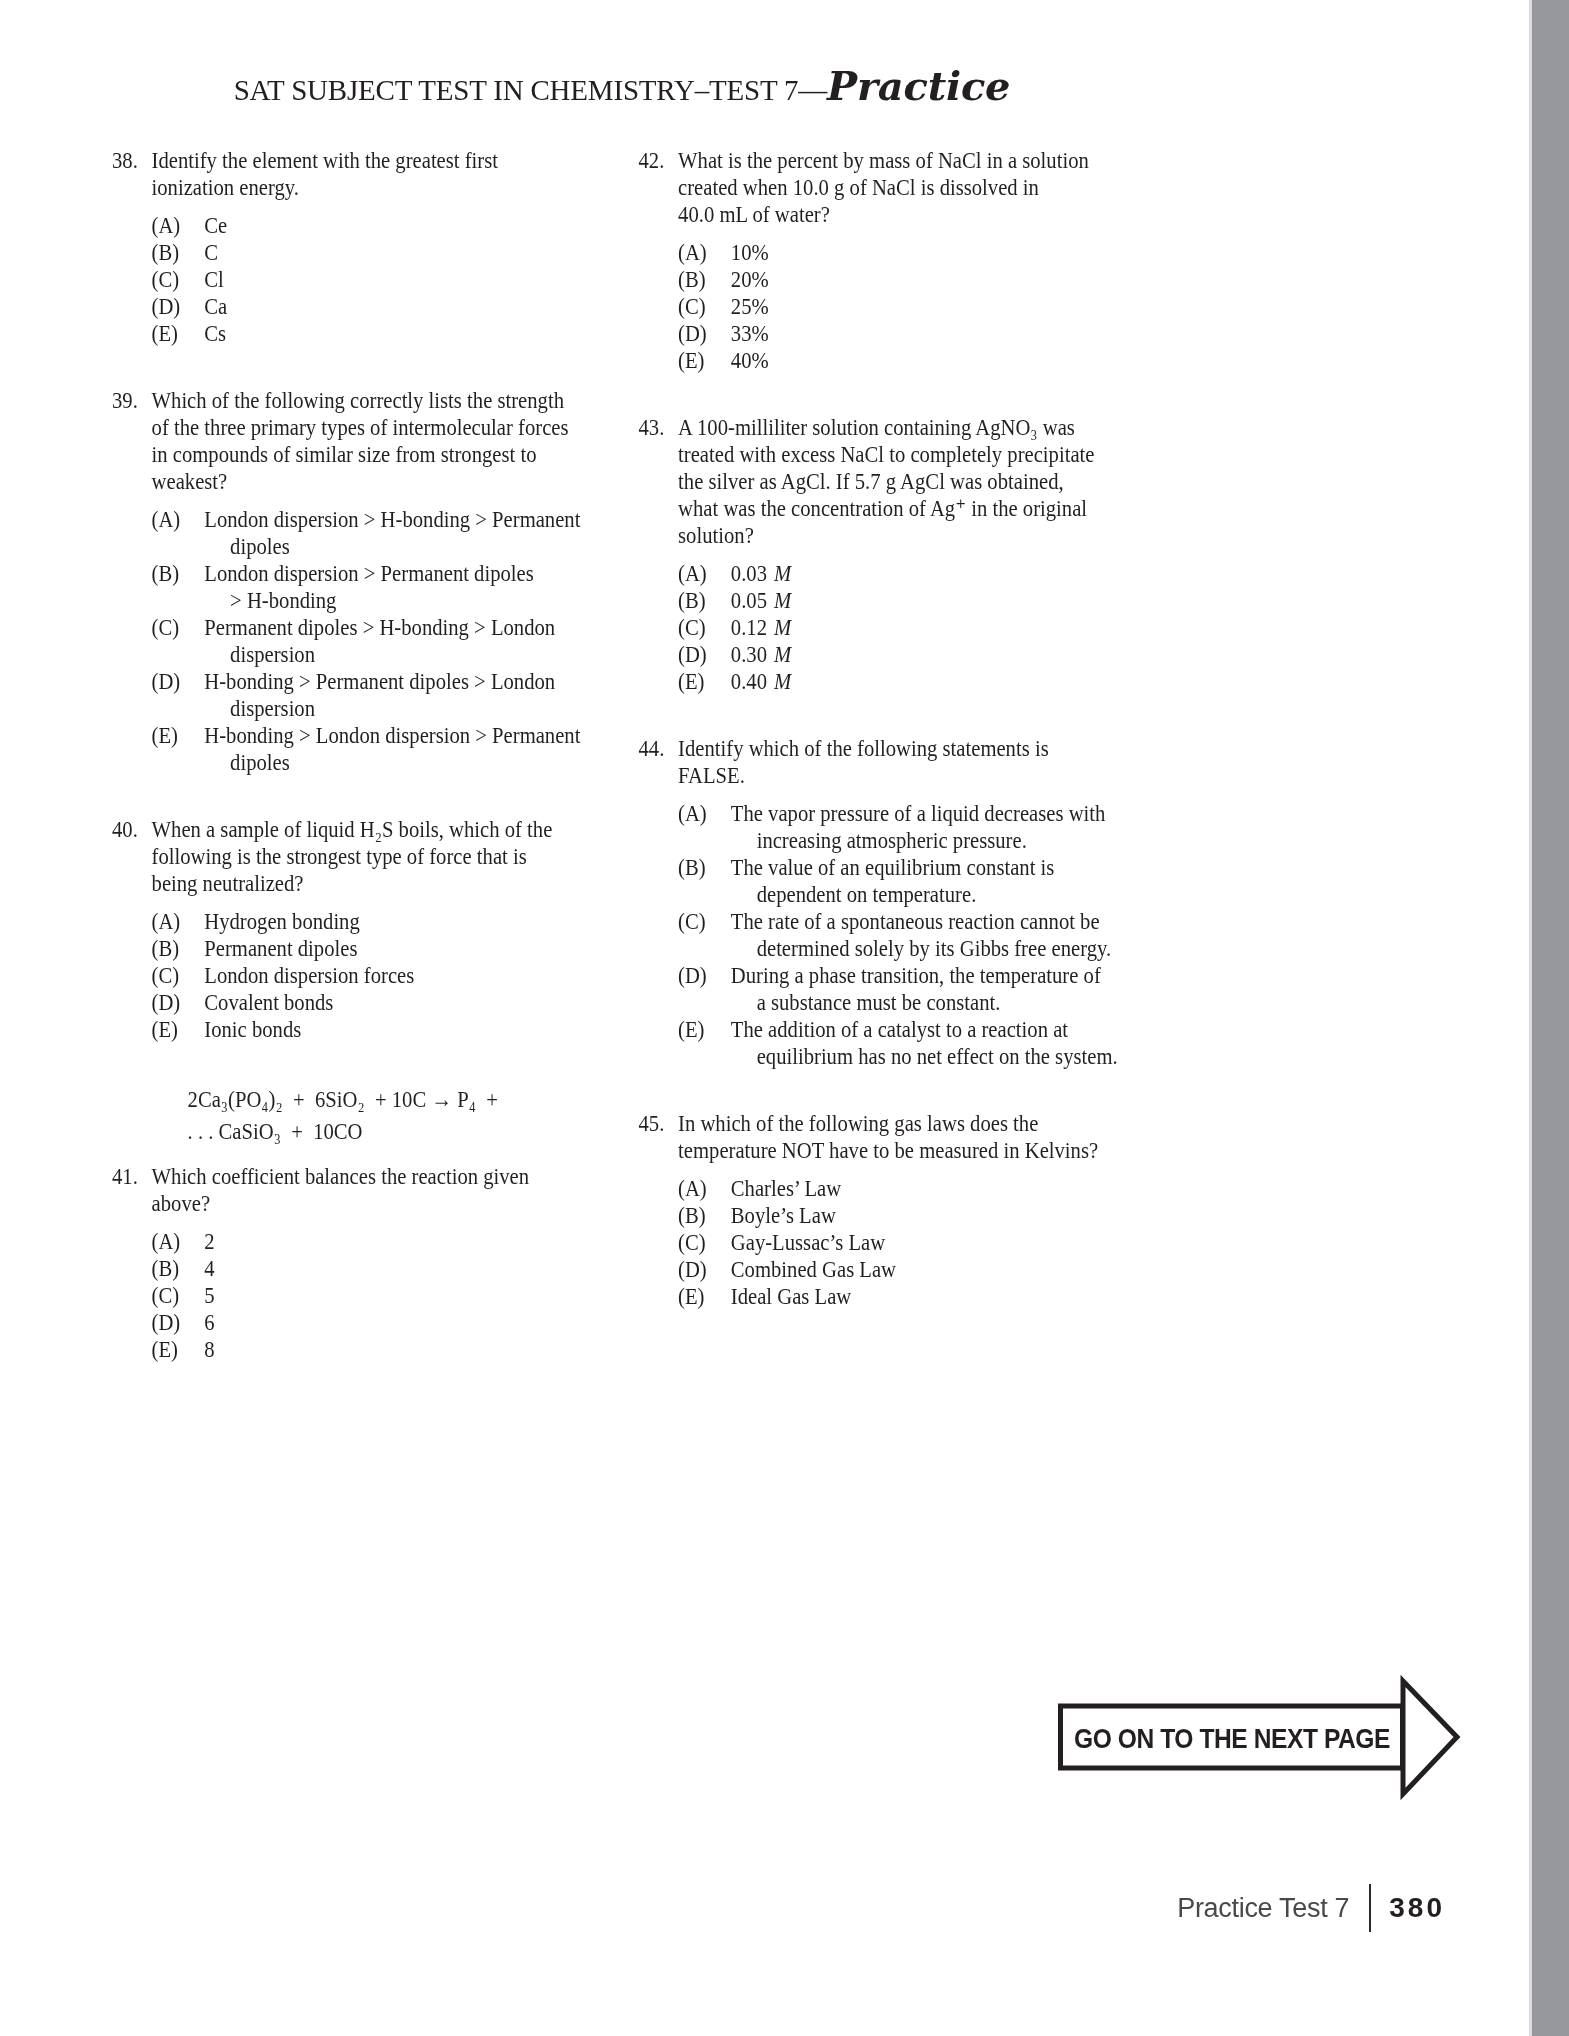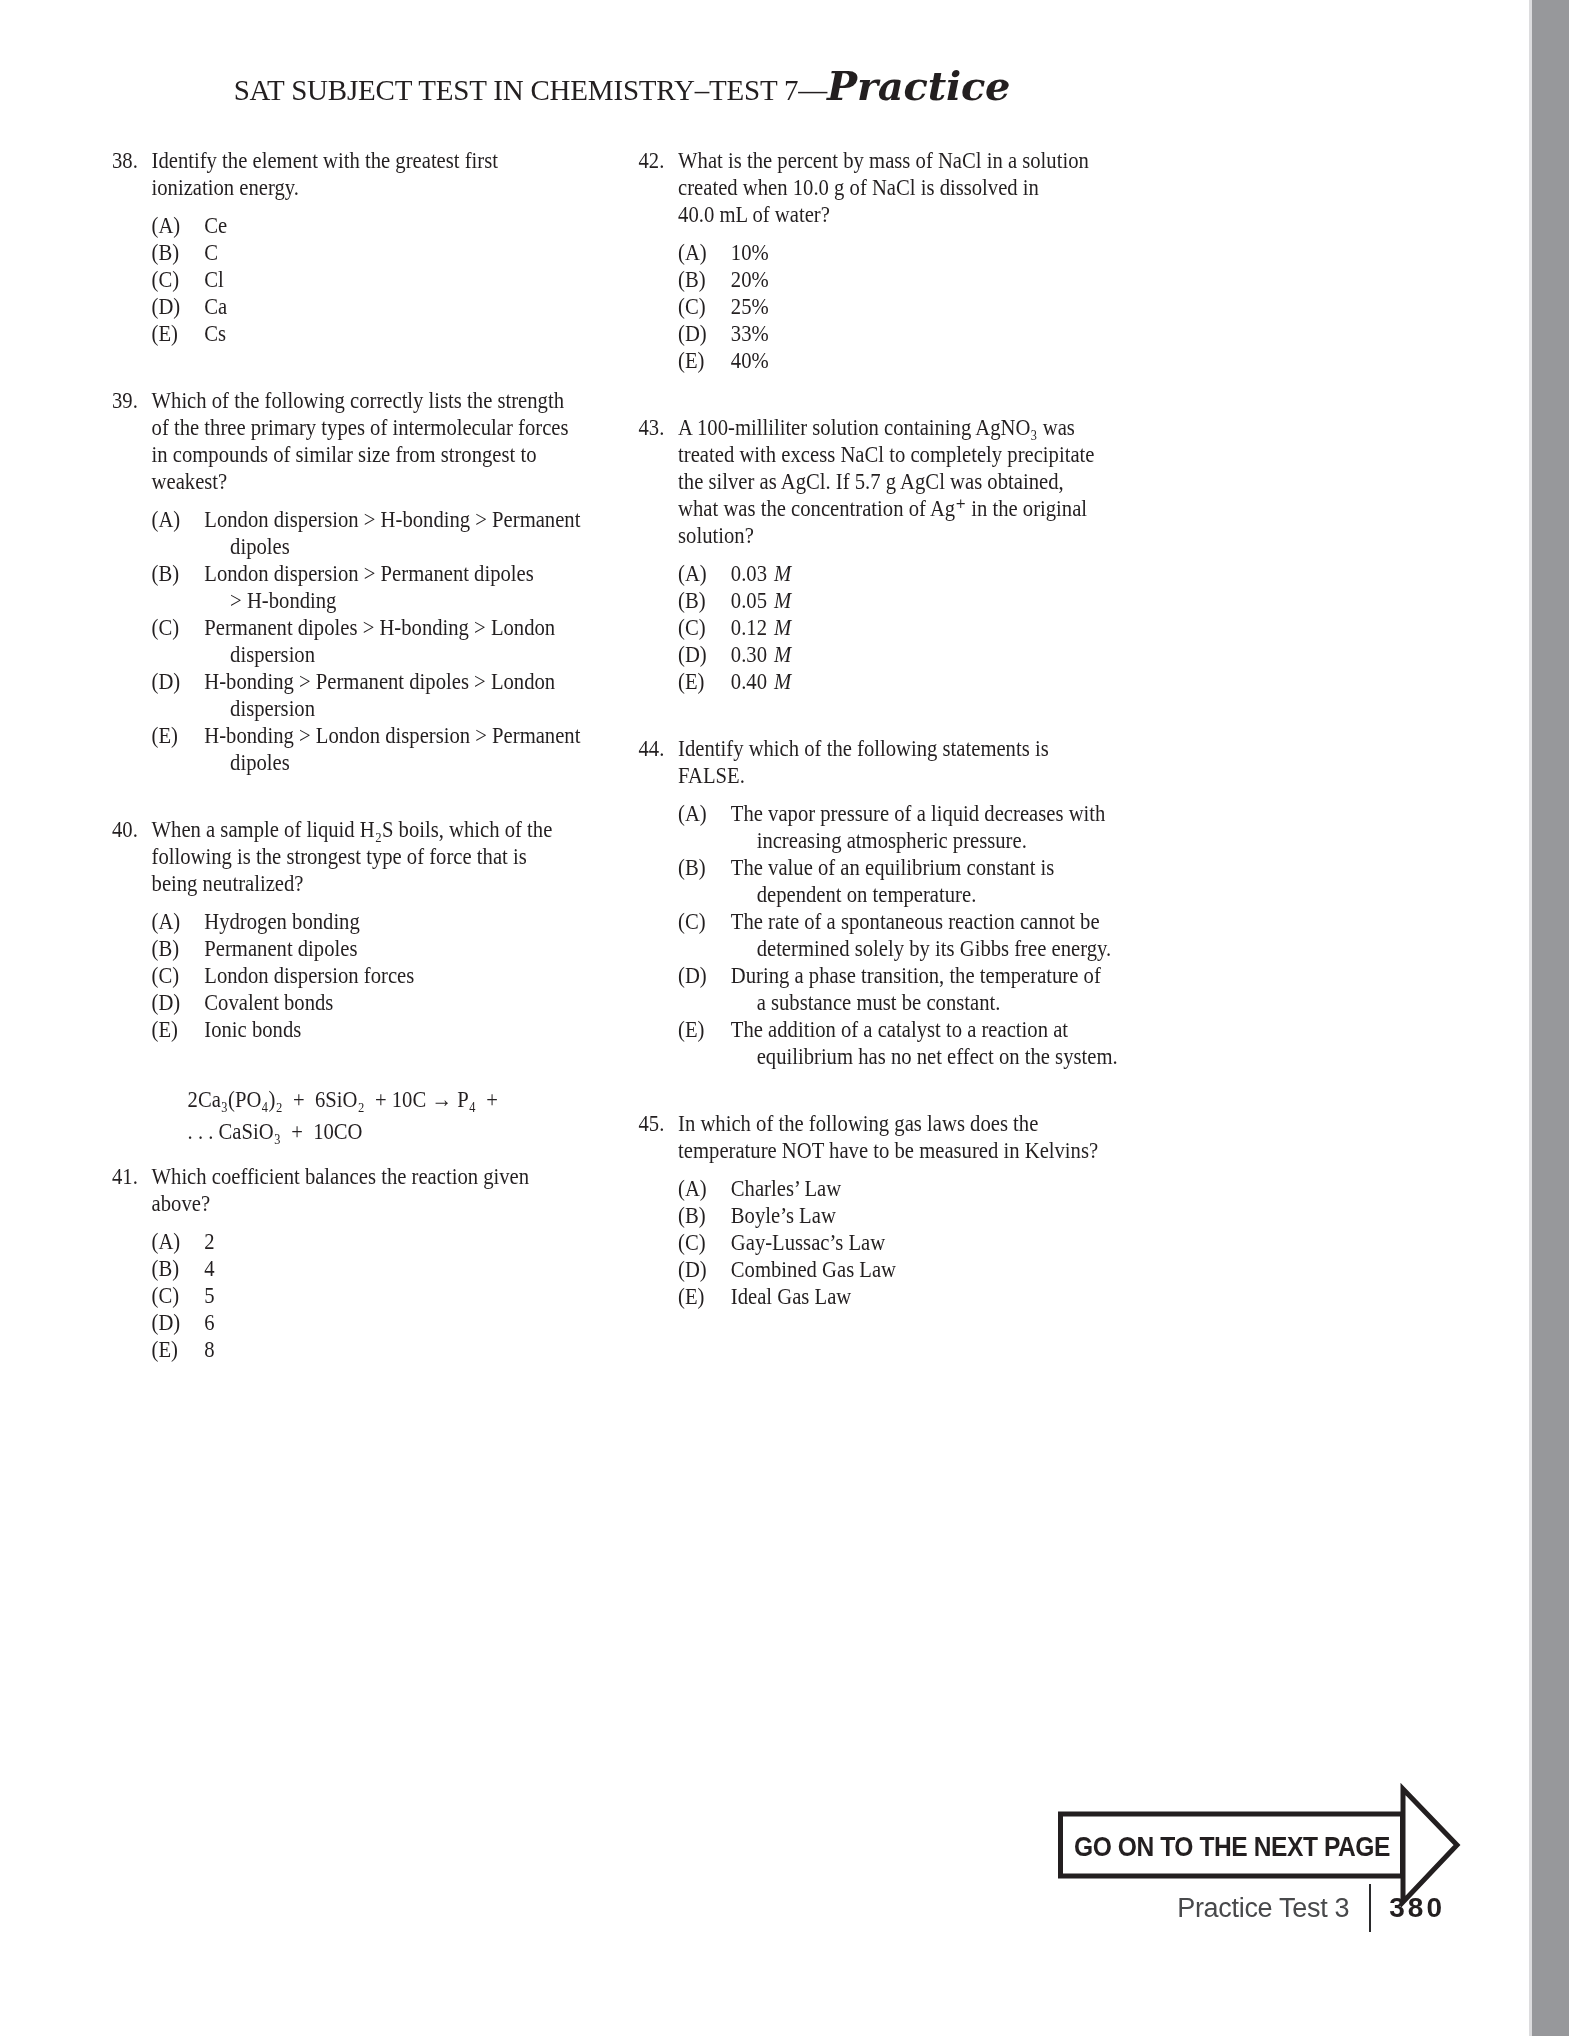--- a/index.html
+++ b/index.html
@@ -35,21 +35,21 @@
   .question{margin-bottom:40px;}
   .q-row{display:flex;}
   .q-num{width:45px;flex:none;}
   .q-stem{white-space:pre;}
   .options{margin-top:11px;padding-left:45px;}
   .option{display:flex;}
   .opt-label{width:60px;flex:none;}
   .opt-text{white-space:pre;}
   .opt-suffix{font-style:italic;margin-left:8px;}
   .equation{padding-left:86px;white-space:pre;line-height:32px;margin-bottom:16px;}
-  .banner{position:absolute;left:1056px;top:1782px;width:406px;height:128px;text-decoration:underline;}
+  .banner{position:absolute;left:1056px;top:1674px;width:406px;height:128px;text-decoration:underline;}
   .banner svg{display:block;}
   .banner text{
     font-family:"Liberation Sans","DejaVu Sans",sans-serif;
     font-weight:bold;font-size:28px;
     fill:#231f20;letter-spacing:-0.5px;
   }
   .footer{
     position:absolute;top:1884px;right:124px;
     display:flex;align-items:center;
     font-family:"Liberation Sans","DejaVu Sans",sans-serif;
@@ -345,17 +345,17 @@
 
   <div class="banner">
     <svg width="406" height="128" viewBox="0 0 406 128" xmlns="http://www.w3.org/2000/svg">
       <rect x="4.5" y="32" width="342" height="62" fill="#ffffff" stroke="#231f20" stroke-width="5"></rect>
       <polygon points="347,7 401,63 347,120" fill="#ffffff" stroke="#231f20" stroke-width="5" stroke-linejoin="miter"></polygon>
       <text x="176" y="64" text-anchor="middle" dominant-baseline="central" textLength="316" lengthAdjust="spacingAndGlyphs">GO ON TO THE NEXT PAGE</text>
     </svg>
   </div>
 
   <div class="footer">
-    <span class="footer-label">Practice Test 3</span>
+    <span class="footer-label">Practice Test 7</span>
     <span class="footer-divider"></span>
     <span class="footer-number">380</span>
   </div>
 </div>
 
 </body></html>

